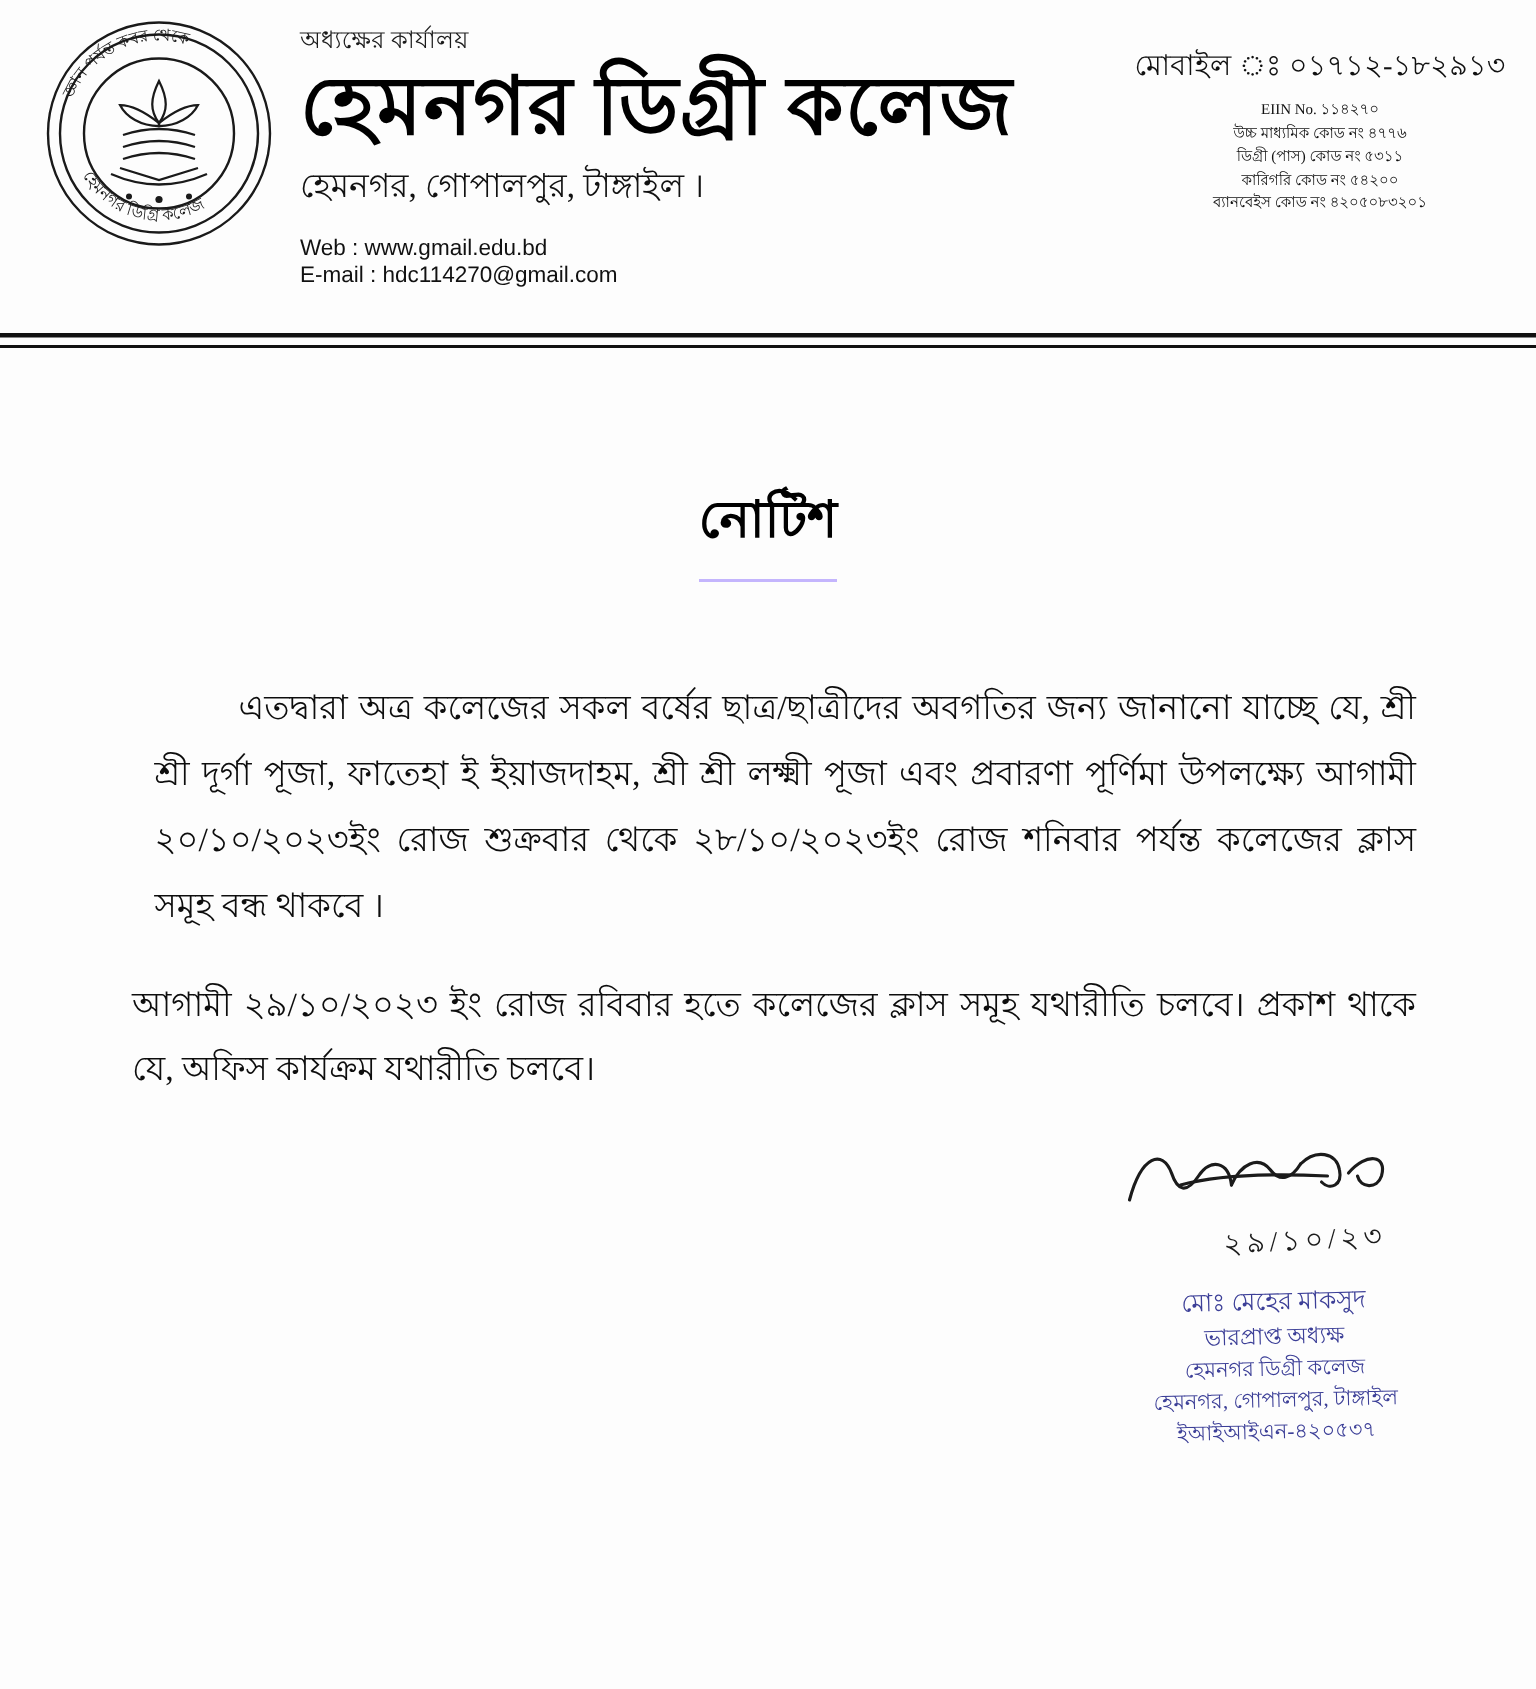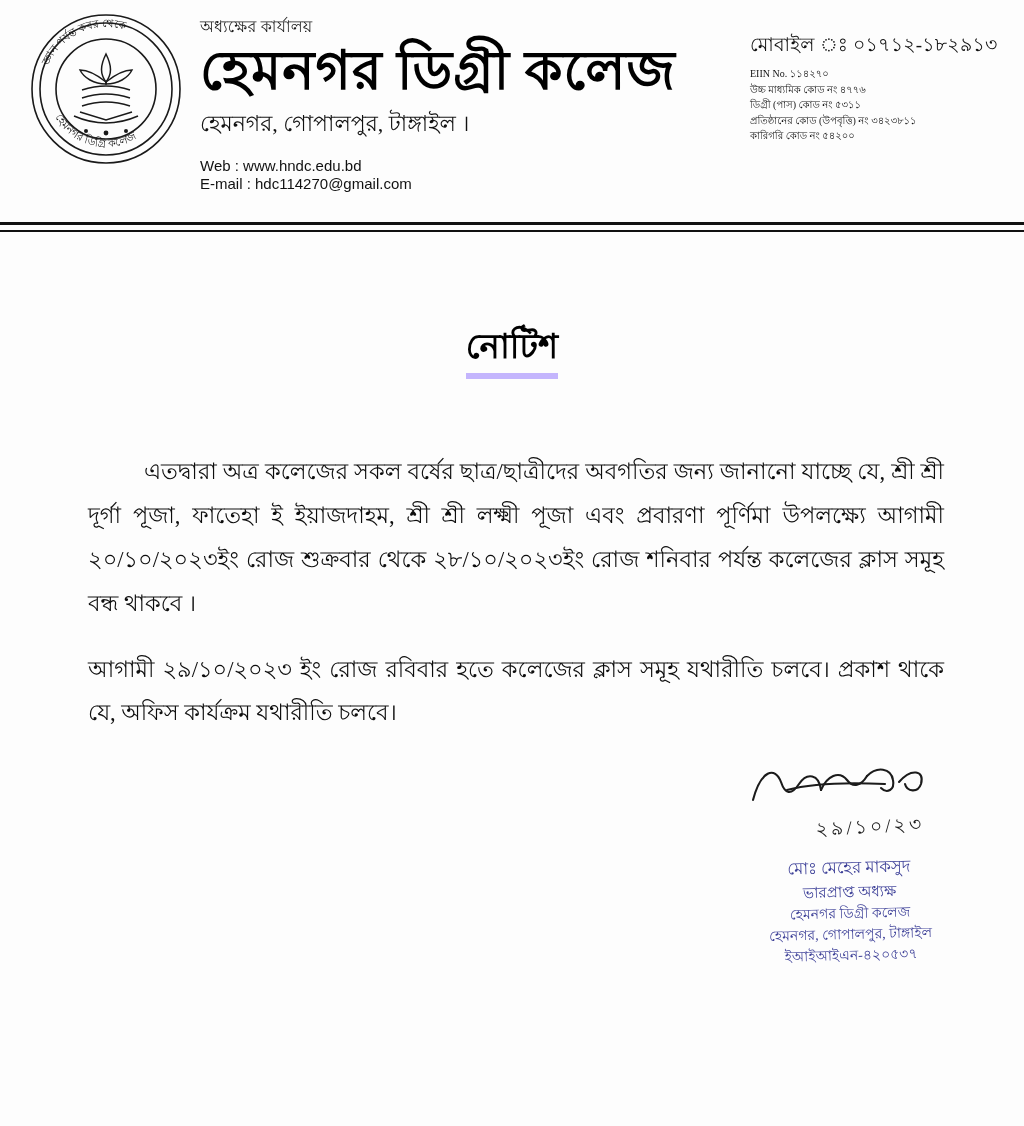--- a/index.html
+++ b/index.html
@@ -76,21 +76,21 @@
     font-family: "Liberation Sans", sans-serif;
     margin-bottom: 1px;
   }
   .web-line b, .email-line b { font-weight: normal; }
 
   .head-right {
     position: absolute;
     right: 14px;
     top: 30px;
     width: 260px;
-    text-align: left;
+    text-align: center;
     font-size: 15px;
     line-height: 1.55;
     color: #111;
   }
   .head-right .mobile {
     font-size: 19px;
     margin-bottom: 7px;
     letter-spacing: .2px;
   }
   .head-right .code-line {
@@ -117,39 +117,39 @@
   .notice-title {
     position: absolute;
     top: 320px;
     left: 0; right: 0;
     text-align: center;
     font-size: 34px;
     font-weight: bold;
     color: #000;
   }
   .notice-title span {
-    border-bottom: 6px solid #c4b5fd;
-    padding-bottom: 8px;
+    border-bottom: 2px solid #c4b5fd;
+    padding-bottom: 20px;
   }
 
   .body-text {
     position: absolute;
     top: 450px;
     left: 88px;
     width: 856px;
   }
   .para {
     font-size: 22.5px;
     line-height: 1.95;
     text-align: justify;
     text-justify: inter-word;
     color: #0d0d0d;
     margin: 0 0 22px 0;
   }
-  .para.indent { text-indent: 56px; }
+  .para.indent { text-indent: 56px; margin-left: 15px; }
 
   
   .sign-block {
     position: absolute;
     left: 700px;
     top: 760px;
     width: 300px;
     text-align: center;
   }
   .sign-scribble {
@@ -223,35 +223,35 @@
         </text>
       </svg>
     </div>
 
     <div class="head-center">
       <div class="office-line">অধ্যক্ষের কার্যালয়</div>
       <div class="college-name">হেমনগর ডিগ্রী কলেজ</div>
       <div class="address-line">হেমনগর, গোপালপুর, টাঙ্গাইল ।</div>
       <div class="web-line">
         <b>Web :</b>
-        <span>www.hndc.edu.bd</span>
+        <span>www.gmail.edu.bd</span>
       </div>
       <div class="email-line">
         <b>E-mail :</b>
         <span>hdc114270@gmail.com</span>
       </div>
     </div>
 
     <div class="head-right">
       <div class="mobile">মোবাইল ঃ ০১৭১২-১৮২৯১৩</div>
       <div class="code-line">EIIN No. ১১৪২৭০</div>
       <div class="code-line">উচ্চ মাধ্যমিক কোড নং ৪৭৭৬</div>
       <div class="code-line">ডিগ্রী (পাস) কোড নং ৫৩১১</div>
-      <div class="code-line">প্রতিষ্ঠানের কোড (উপবৃত্তি) নং ৩৪২৩৮১১</div>
       <div class="code-line">কারিগরি কোড নং ৫৪২০০</div>
+      <div class="code-line">ব্যানবেইস কোড নং ৪২০৫০৮৩২০১</div>
     </div>
   </div>
 
   <div class="rule-thick"></div>
   <div class="rule-thin"></div>
 
   <div class="notice-title">
     <span>নোটিশ</span>
   </div>
 

